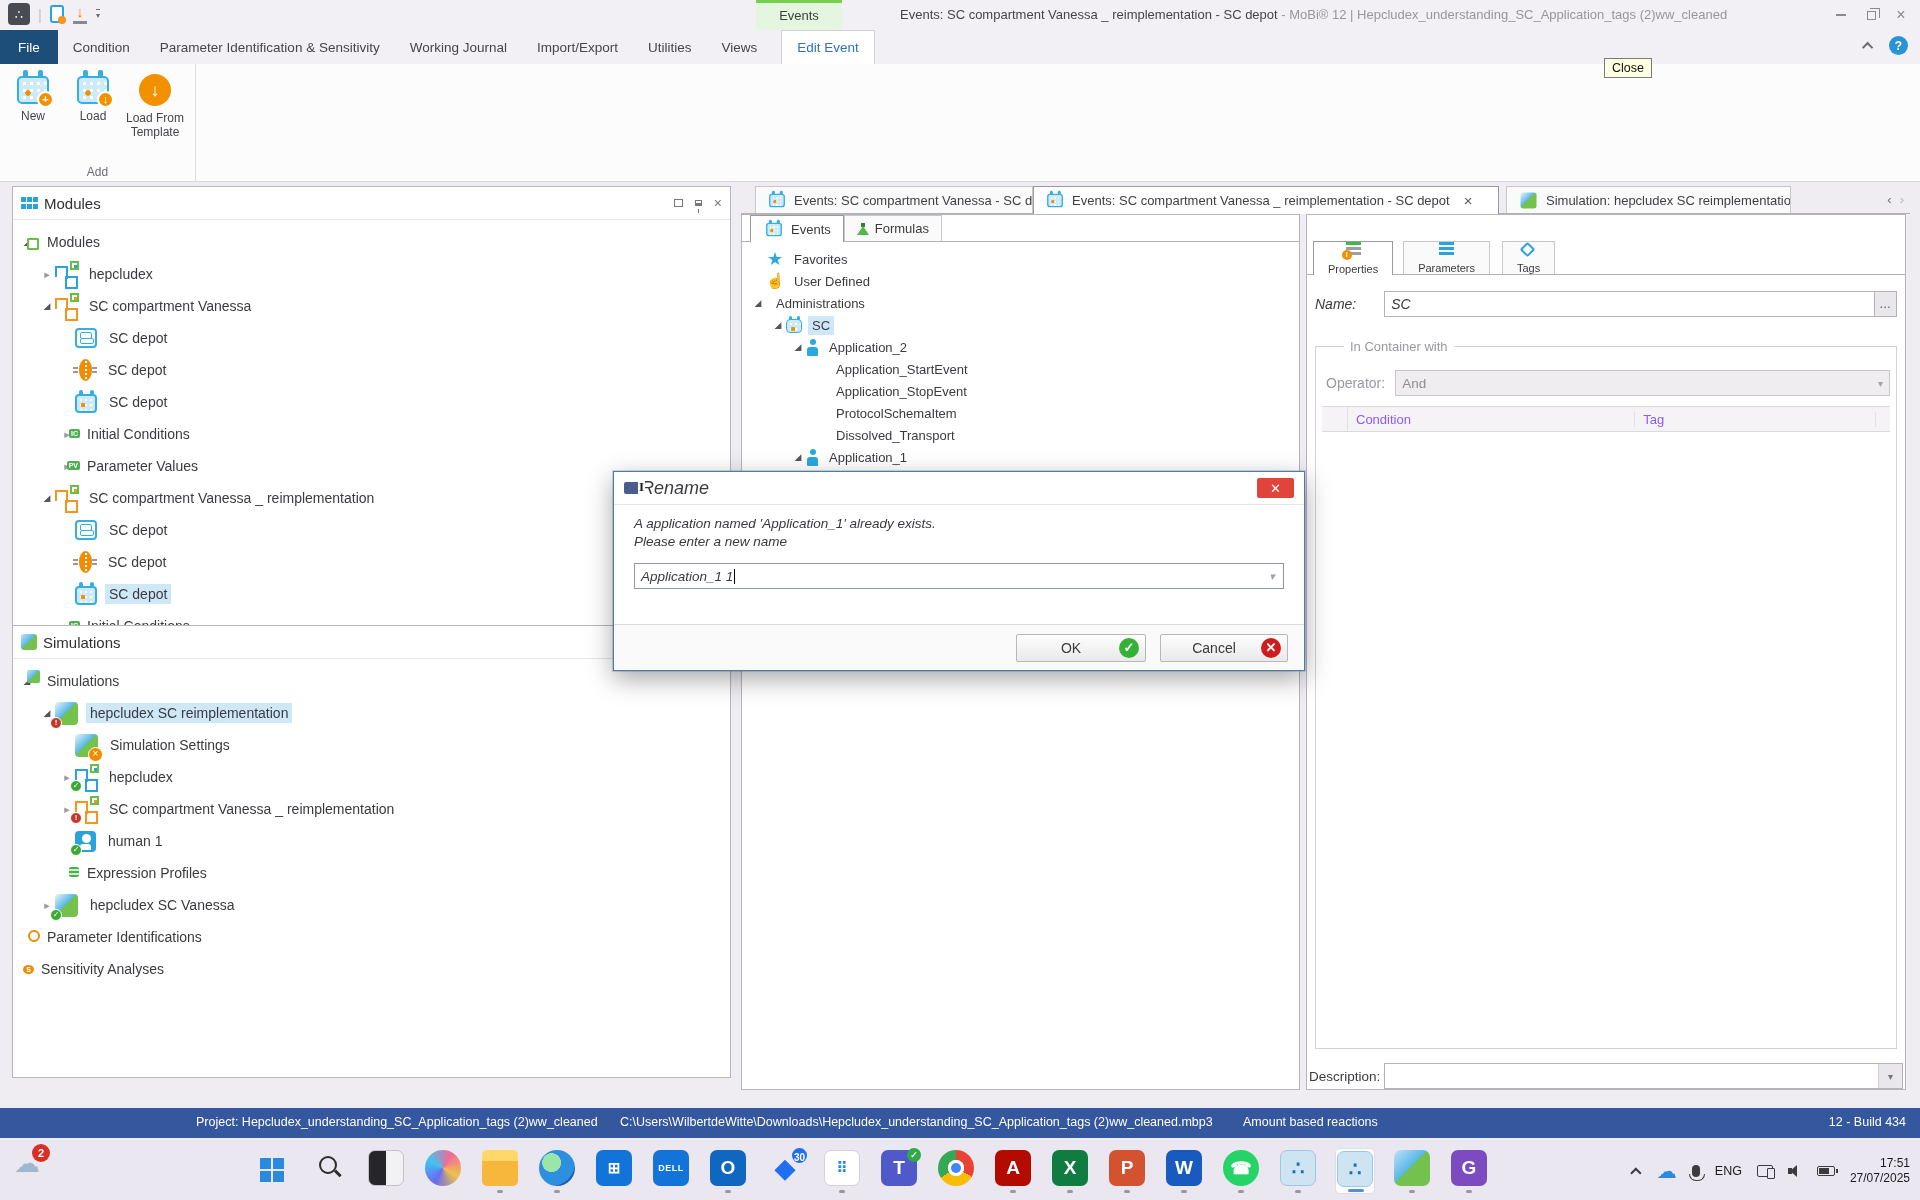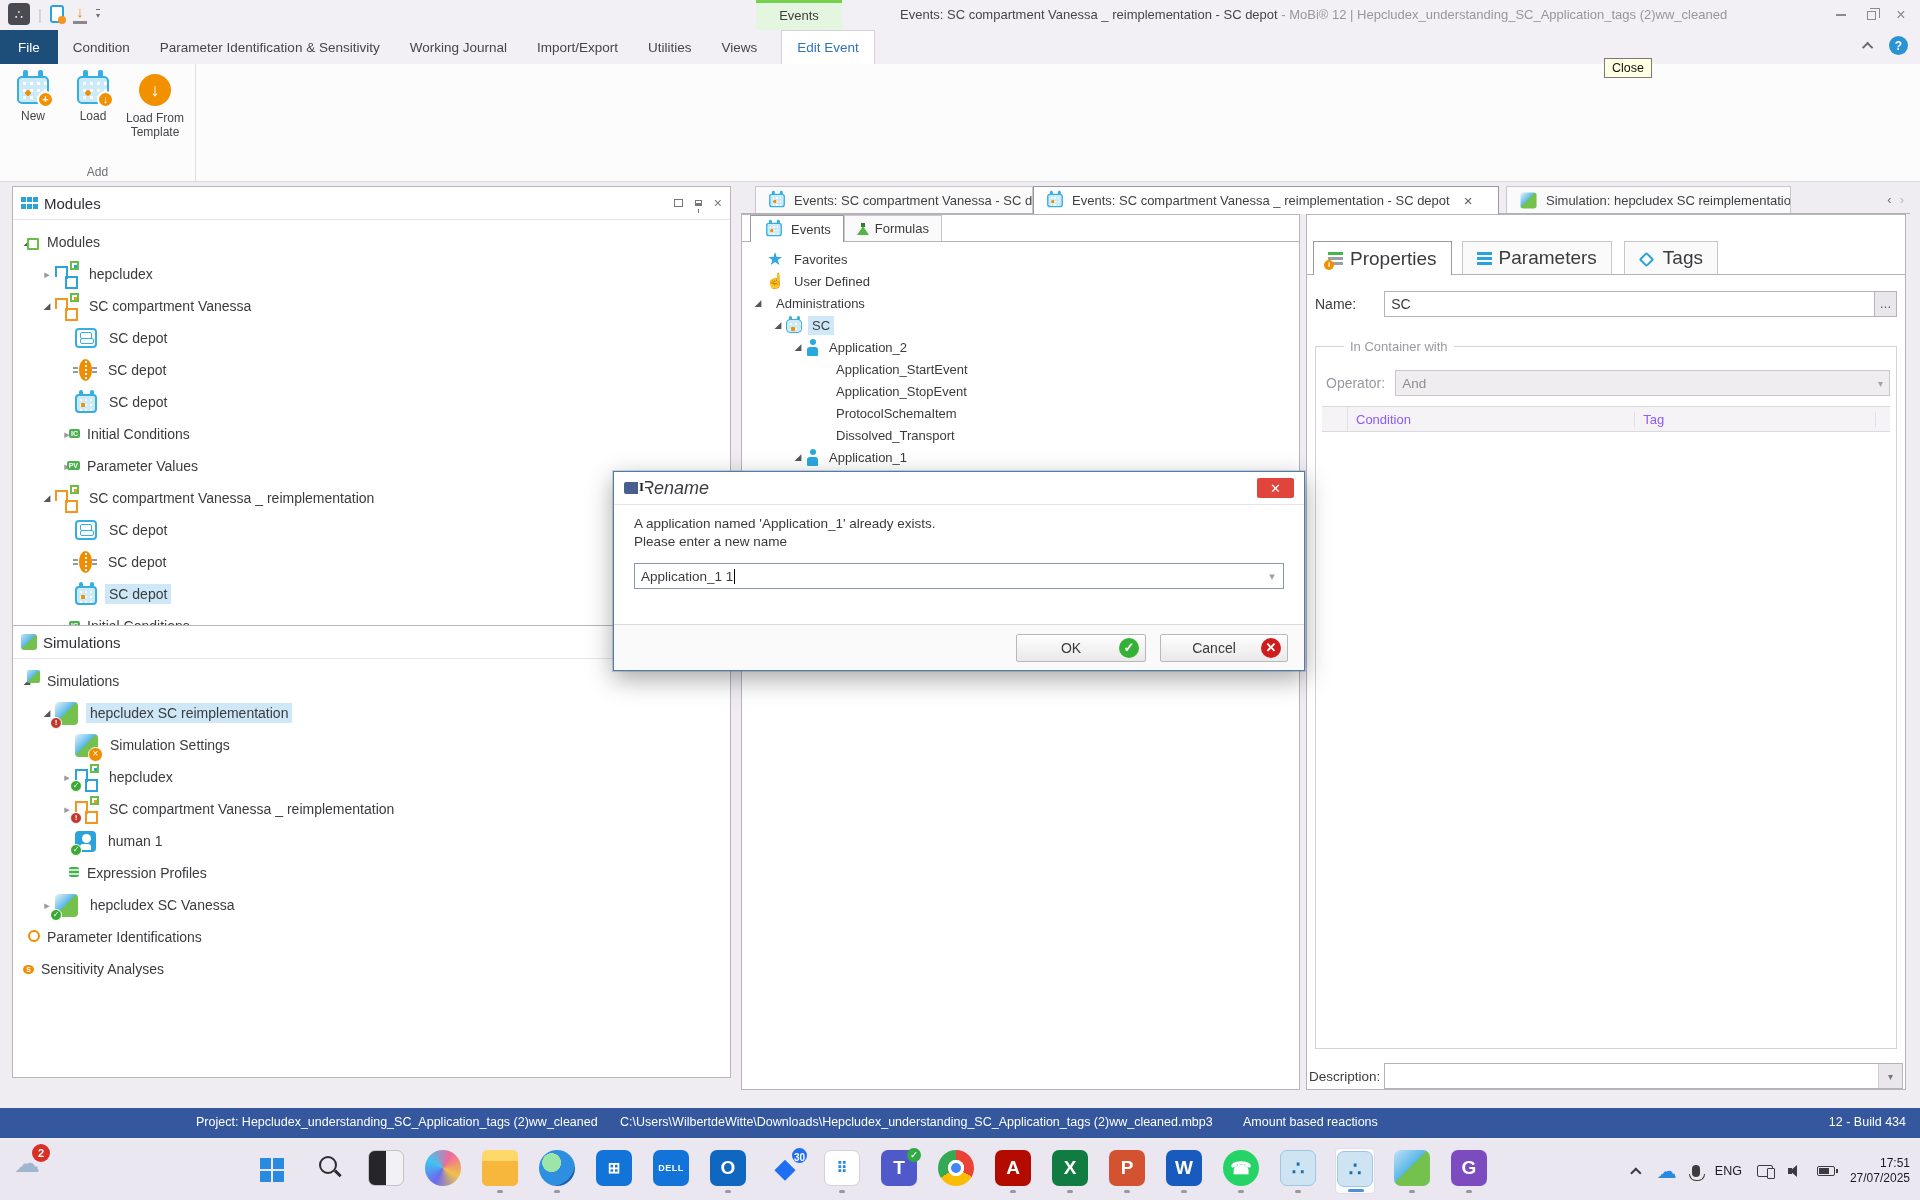--- a/index.html
+++ b/index.html
@@ -162,32 +162,32 @@
   #subtabs { display:flex; align-items:flex-end; height:27px; border-bottom:1px solid #b3b0b7; padding-left:8px; }
   .stab { height:26px; display:flex; align-items:center; gap:6px; padding:0 12px; font-size:13px; border:1px solid #c9c6cc; border-bottom:none; background:#fafafa; }
   .stab.active { background:#fff; border-color:#9b99a0; margin-bottom:-1px; height:27px; }
   .tic-flask { width:12px; height:12px; position:relative; }
   .tic-flask::before { content:""; position:absolute; left:4px; top:0; width:4px; height:4px; background:#2e7d32; }
   .tic-flask::after { content:""; position:absolute; left:0; top:3px; border-left:6px solid transparent; border-right:6px solid transparent; border-bottom:9px solid #56b54a; }
 
   
   #props { left:1306px; top:214px; width:600px; height:876px; }
   #ptabs { display:flex; align-items:flex-end; height:60px; padding:26px 0 0 6px; border-bottom:1px solid #b3b0b7; }
-  .ptab { height:33px; display:flex; align-items:center; gap:7px; padding:0 14px; font-size:19px; border:1px solid #c9c6cc; border-bottom:none; background:#fafafa; }
+  .ptab { height:33px; display:flex; align-items:center; gap:7px; padding:0 14px; font-size:11px; border:1px solid #c9c6cc; border-bottom:none; background:#fafafa;flex-direction:column; }
   .ptab.active { background:#fff; border-color:#9b99a0; margin-bottom:-1px; height:34px; }
   .tic-properties { width:15px; height:14px; background:
       linear-gradient(#45b649,#45b649) 0 0/15px 3px,
       linear-gradient(#9aa0a6,#9aa0a6) 0 5px/15px 3px,
       linear-gradient(#9aa0a6,#9aa0a6) 0 10px/15px 3px; background-repeat:no-repeat; position:relative; }
   .tic-properties::after { content:"i"; position:absolute; left:-4px; bottom:-4px; width:10px; height:10px; border-radius:50%; background:#f29100;
     color:#fff; font-size:8px; line-height:10px; text-align:center; font-weight:bold; }
   .tic-parameters { width:15px; height:13px; background:repeating-linear-gradient(#2aa3dd 0 3px, transparent 3px 5px); }
   .tic-tags { width:11px; height:11px; border:2.5px solid #2aa3dd; border-radius:2px; transform:rotate(45deg); margin:2px 4px 0 2px; }
   .frow { display:flex; align-items:center; }
-  #name-row { margin:16px 8px 0 8px; }
+  #name-row { margin:16px 8px 0 8px;font-style:italic; }
   .flabel { font-size:14px; color:#3b3b3f; }
   #name-input { margin-left:28px; flex:1; height:26px; border:1px solid #b5b2b8; background:#fff; font-size:14px; padding:0 6px; display:flex; align-items:center; }
   .sq-btn { width:22px; height:26px; border:1px solid #b5b2b8; border-left:none; background:#e9e7ec; font-size:12px; color:#55555c;
     display:flex; align-items:center; justify-content:center; }
   fieldset#container-group { margin:22px 8px 0 8px; border:1px solid #d4d1d7; padding:10px 6px 14px 6px; height:710px; }
   fieldset#container-group legend { font-size:13px; color:#9b98a0; padding:0 6px; margin-left:22px; }
   #operator-row { margin-top:6px; }
   #operator-row .flabel { color:#9b98a0; margin-left:4px; }
   #operator-select { margin-left:10px; flex:1; height:26px; border:1px solid #c9c6cc; background:#efedf0; color:#8f8c93; font-size:13.5px;
     display:flex; align-items:center; padding:0 6px; }
@@ -206,21 +206,21 @@
 
   
   #dialog { position:absolute; left:613px; top:471px; width:692px; height:200px; background:#fff; border:1px solid #4f7ba6;
     box-shadow:0 8px 24px rgba(0,0,0,.35), 0 0 0 1px rgba(79,123,166,.25); z-index:50; }
   #dlg-title { height:32px; display:flex; align-items:center; padding:0 10px; }
   #dlg-title .dtxt { font-size:18px; color:#3c3c40; margin-left:0;font-style:italic; }
   .tic-rename { width:17px; height:12px; background:#4a5d8f; border-radius:2px; position:relative; }
   .tic-rename::after { content:"I"; position:absolute; right:-4px; top:-2px; color:#1c1c1e; font-family:"Liberation Serif",serif; font-size:13px; font-weight:bold; background:#fff; padding:0 1px; line-height:14px; }
   #dlg-close { margin-left:auto; width:37px; height:20px; background:#e0443a; border-radius:2px; color:#fff; font-size:13px;
     display:flex; align-items:center; justify-content:center; }
-  #dlg-body { padding:10px 20px 16px 20px; border-top:1px solid #e7e4ea; }
+  #dlg-body { padding:10px 20px 16px 20px; border-top:1px solid #e7e4ea;font-style:italic; }
   #dlg-body .msg { font-size:13.5px; color:#3a3a3e; line-height:18px; }
   #dlg-combo { margin-top:12px; height:26px; border:1px solid #8f98a5; display:flex; align-items:center; font-size:13.5px; padding-left:6px; }
   #dlg-combo .caret { display:inline-block; width:1px; height:15px; background:#000; margin-left:1px; }
   #dlg-combo .dd-btn { margin-left:auto; width:22px; height:24px; display:flex; align-items:center; justify-content:center; color:#a0a0a6; font-size:11px; }
   #dlg-footer { position:absolute; left:0; right:0; bottom:0; height:46px; background:#fafafa; border-top:1px solid #dcd9de;
     display:flex; align-items:center; justify-content:flex-end; gap:14px; padding-right:16px; }
   .dlg-btn { width:130px; height:28px; background:linear-gradient(#fefefe,#e9e9e9); border:1px solid #b9b6bc; border-radius:2px;
     display:flex; align-items:center; font-size:14px; color:#3a3a3e; padding:0 6px; }
   .dlg-btn .blabel { flex:1; text-align:center; }
   .circ { width:20px; height:20px; border-radius:50%; color:#fff; font-size:13px; font-weight:bold; display:flex; align-items:center; justify-content:center; }

